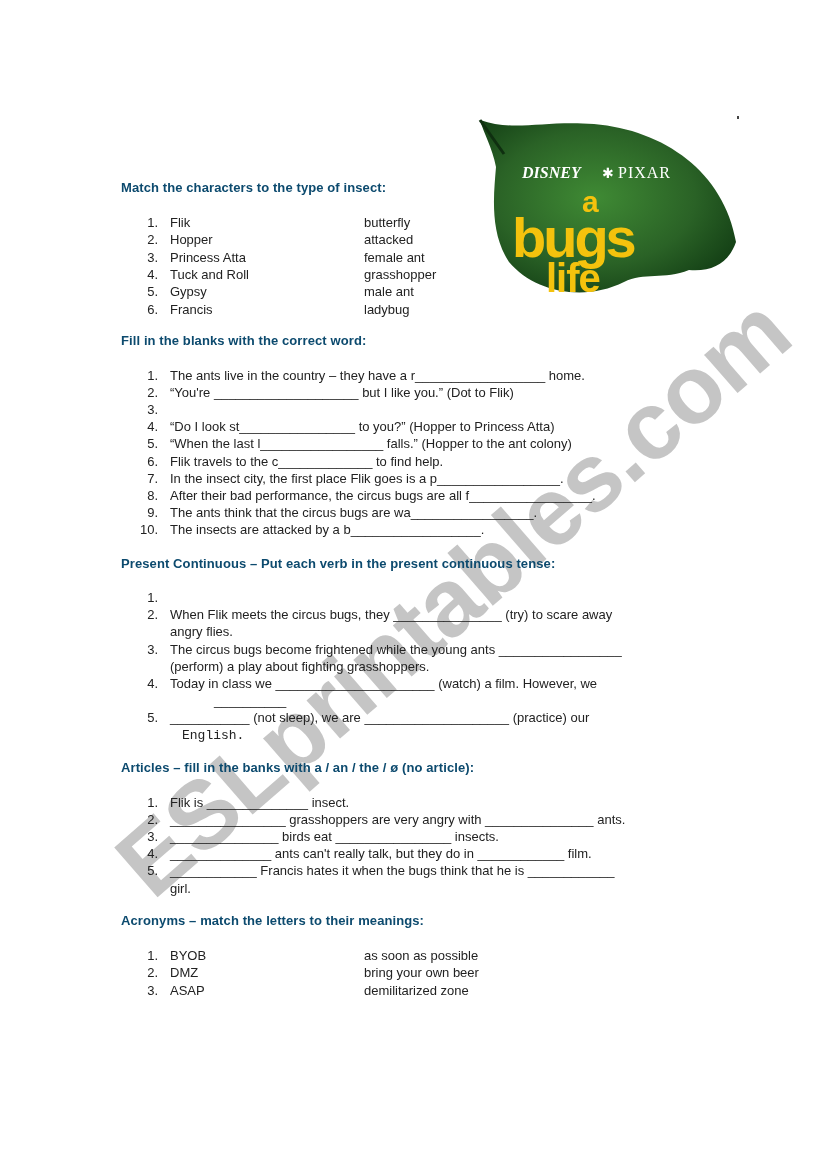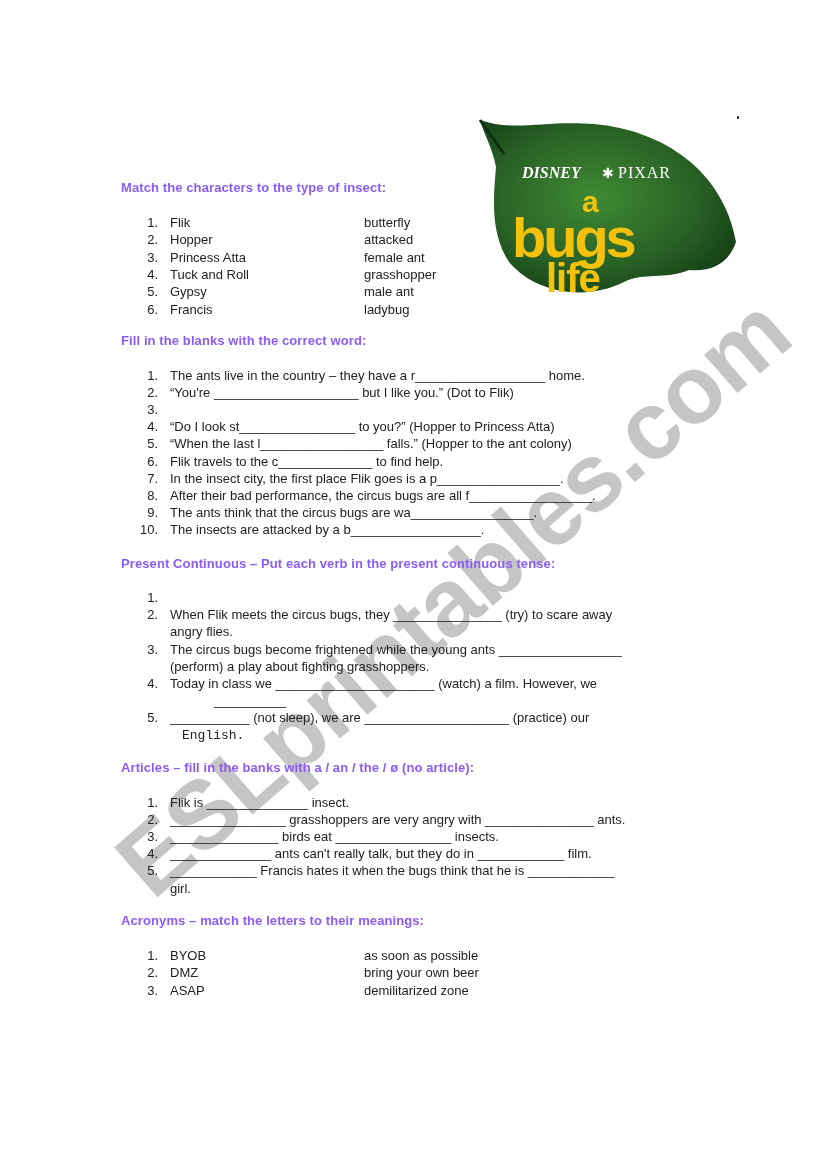--- a/index.html
+++ b/index.html
@@ -1,21 +1,21 @@
 <!DOCTYPE html>
 <html><head>
 <meta charset="utf-8">
 <style>
   html, body { margin: 0; padding: 0; background: #ffffff; }
   body { width: 821px; height: 1169px; position: relative; overflow: hidden;
          font-family: "Liberation Sans", sans-serif; color: #1a1a1a; }
   .page { position: absolute; left: 0; top: 0; width: 821px; height: 1169px; }
 
   .heading { position: absolute; left: 121px; font-weight: bold; font-size: 13px;
-             letter-spacing: 0.1px; color: #8b5cf6; white-space: nowrap; }
+             letter-spacing: 0.1px; color: #0c4a6e; white-space: nowrap; }
   .row { position: absolute; font-size: 13px; white-space: nowrap; color: #222; line-height: 17px; }
   .num { position: absolute; width: 26px; text-align: right; left: 132px; }
   .txt { position: absolute; left: 170px; }
   .col2 { position: absolute; left: 364px; }
 
   
   .logo { position: absolute; left: 474px; top: 112px; width: 270px; height: 200px; }
   .logo svg { width: 100%; height: 100%; }
 
   

